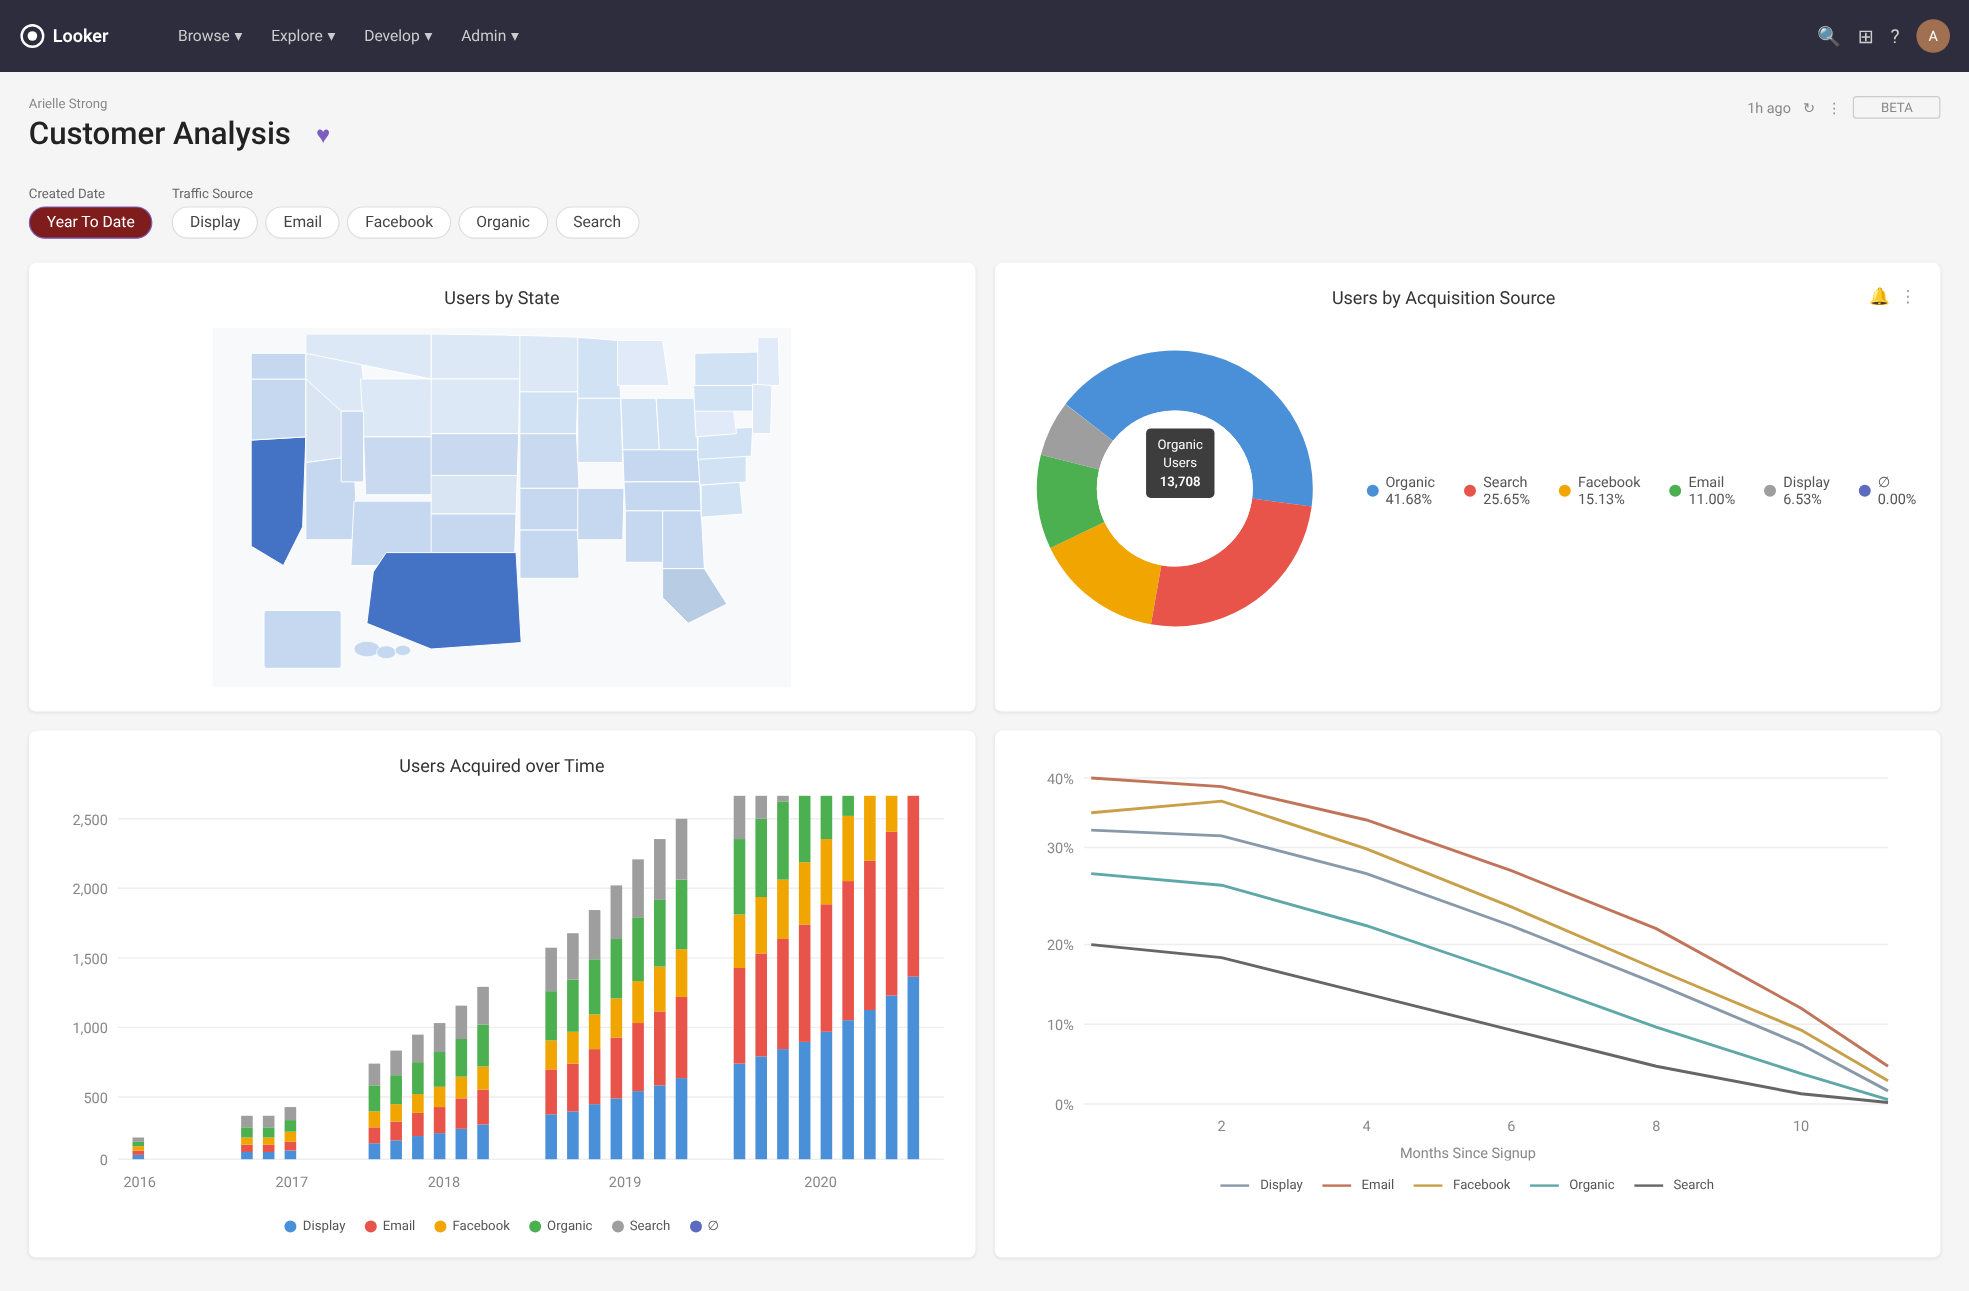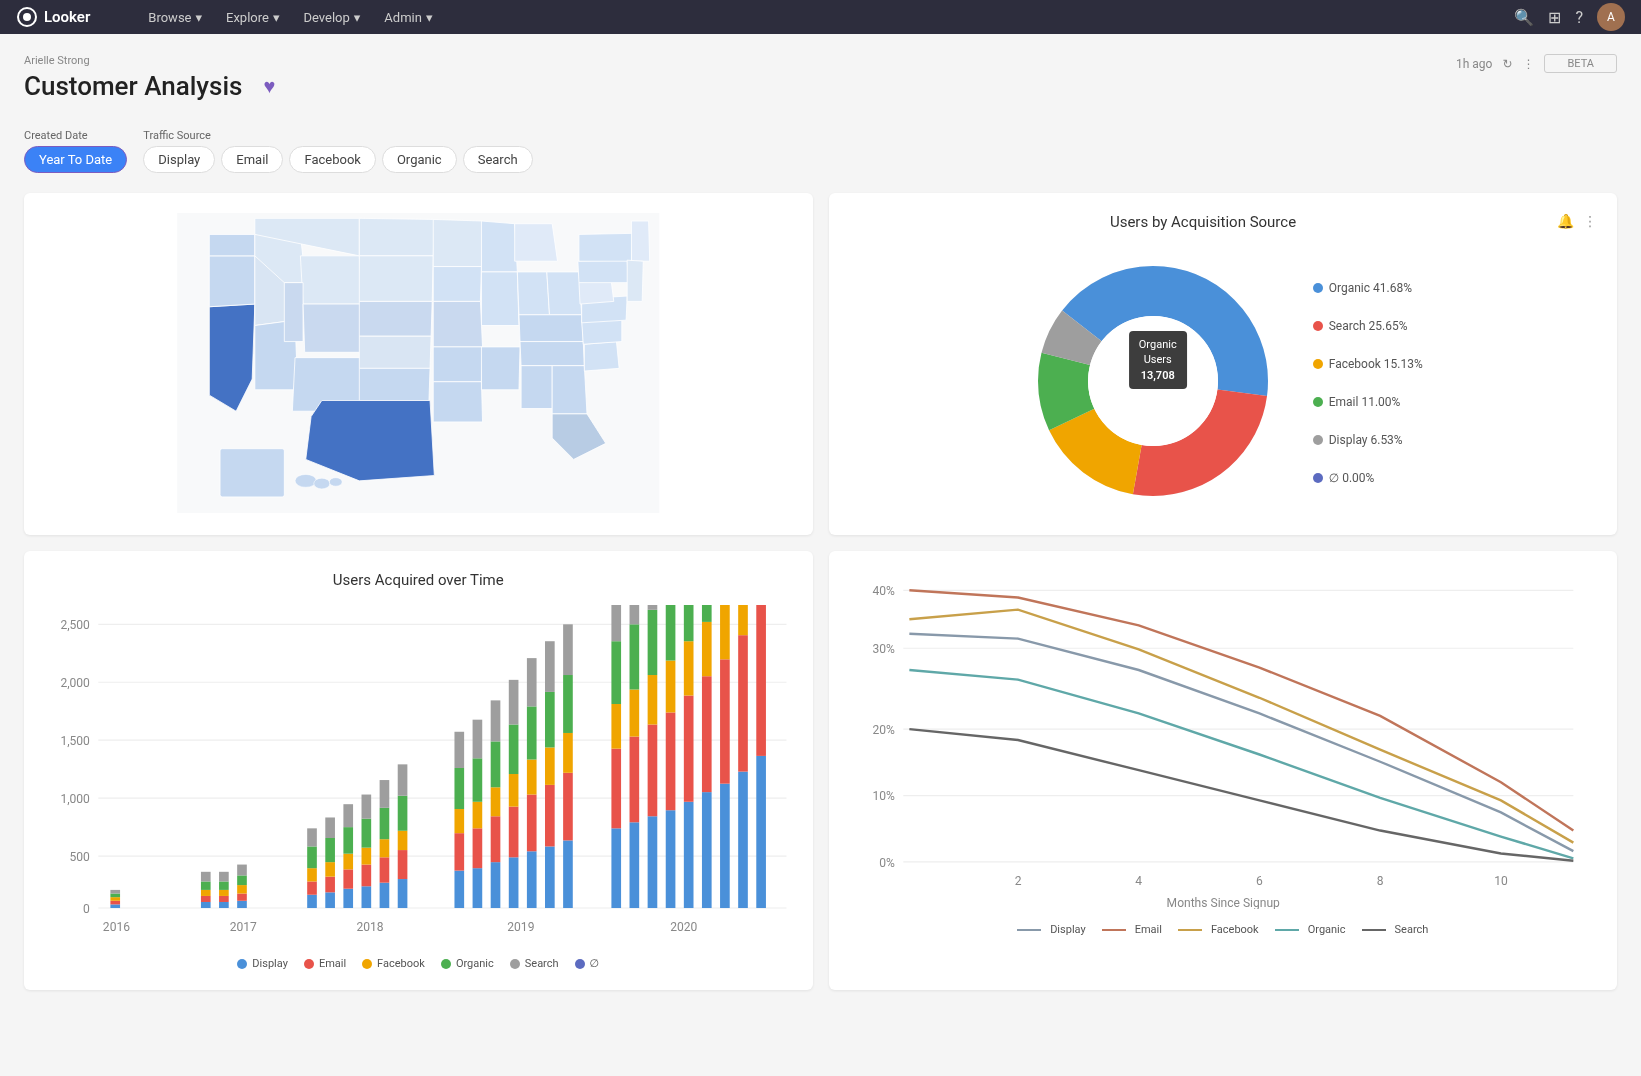--- a/index.html
+++ b/index.html
@@ -1,21 +1,21 @@
 <!DOCTYPE html>
 <html><head>
   <meta charset="utf-8">
   <style>
     * { box-sizing: border-box; margin: 0; padding: 0; }
     body { font-family: -apple-system, BlinkMacSystemFont, 'Segoe UI', Roboto, sans-serif; background: #f5f5f5; color: #333; }
 
     
     .navbar {
       background: #2d2d3d;
-      height: 34px;
+      height: 60px;
       display: flex;
       align-items: center;
       padding: 0 16px;
       justify-content: space-between;
     }
     .navbar-left { display: flex; align-items: center; gap: 8px; }
     .navbar-logo { color: white; font-size: 15px; font-weight: 600; display: flex; align-items: center; gap: 6px; }
     .navbar-nav { display: flex; align-items: flex-start; gap: 4px; margin-left: 40px; }
     .navbar-nav-item {
       color: #ccc;
@@ -49,21 +49,21 @@
     .filter-pills { display: flex; gap: 6px; }
     .filter-pill {
       padding: 5px 14px;
       border-radius: 20px;
       border: 1px solid #ddd;
       font-size: 13px;
       cursor: pointer;
       background: white;
       color: #444;
     }
-    .filter-pill.active { background: #3b82f6; color: white; border-color: #7c5cbf; }
+    .filter-pill.active { background: #7f1d1d; color: white; border-color: #7c5cbf; }
 
     
     .dashboard-grid { display: grid; grid-template-columns: 1fr 1fr; gap: 16px; }
 
     
     .chart-card {
       background: white;
       border-radius: 6px;
       padding: 20px;
       box-shadow: 0 1px 3px rgba(0,0,0,0.08);
@@ -84,21 +84,21 @@
       color: white;
       padding: 6px 10px;
       border-radius: 4px;
       font-size: 11px;
       text-align: center;
       top: 35%;
       left: 55%;
       transform: translateX(-50%);
       white-space: nowrap;
     }
-    .donut-legend { display: flex; flex-direction: column; gap: 24px; }
+    .donut-legend { display: flex; flex-direction: row; gap: 24px; }
     .legend-item { display: flex; align-items: center; gap: 6px; font-size: 12px; color: #555; }
     .legend-dot { width: 10px; height: 10px; border-radius: 50%; flex-shrink: 0; }
 
     
     .bar-chart-container { position: relative; }
     .chart-legend { display: flex; gap: 16px; justify-content: center; margin-top: 10px; flex-wrap: wrap; }
     .chart-legend-item { display: flex; align-items: center; gap: 5px; font-size: 11px; color: #555; }
     .chart-legend-dot { width: 10px; height: 10px; border-radius: 50%; }
 
     
@@ -176,20 +176,21 @@
         <div class="filter-pill">Facebook</div>
         <div class="filter-pill">Organic</div>
         <div class="filter-pill">Search</div>
       </div>
     </div>
   </div>
 
   <div class="dashboard-grid">
 
     <div class="chart-card">
+      <div class="chart-title">Users by State</div>
       <div class="map-container">
         <svg viewBox="0 0 900 560" width="100%" height="100%">
           <rect x="0" y="0" width="900" height="560" fill="#f8f9fa"></rect>
 
           <polygon points="60,80 130,80 145,170 60,175" fill="#b8cce4" stroke="white" stroke-width="1.5"></polygon>
 
           <polygon points="60,175 145,170 140,310 110,370 60,340" fill="#4472C4" stroke="white" stroke-width="1.5"></polygon>
 
           <polygon points="60,80 145,80 145,170 60,175" fill="#c5d8f0" stroke="white" stroke-width="1.5"></polygon>
 

